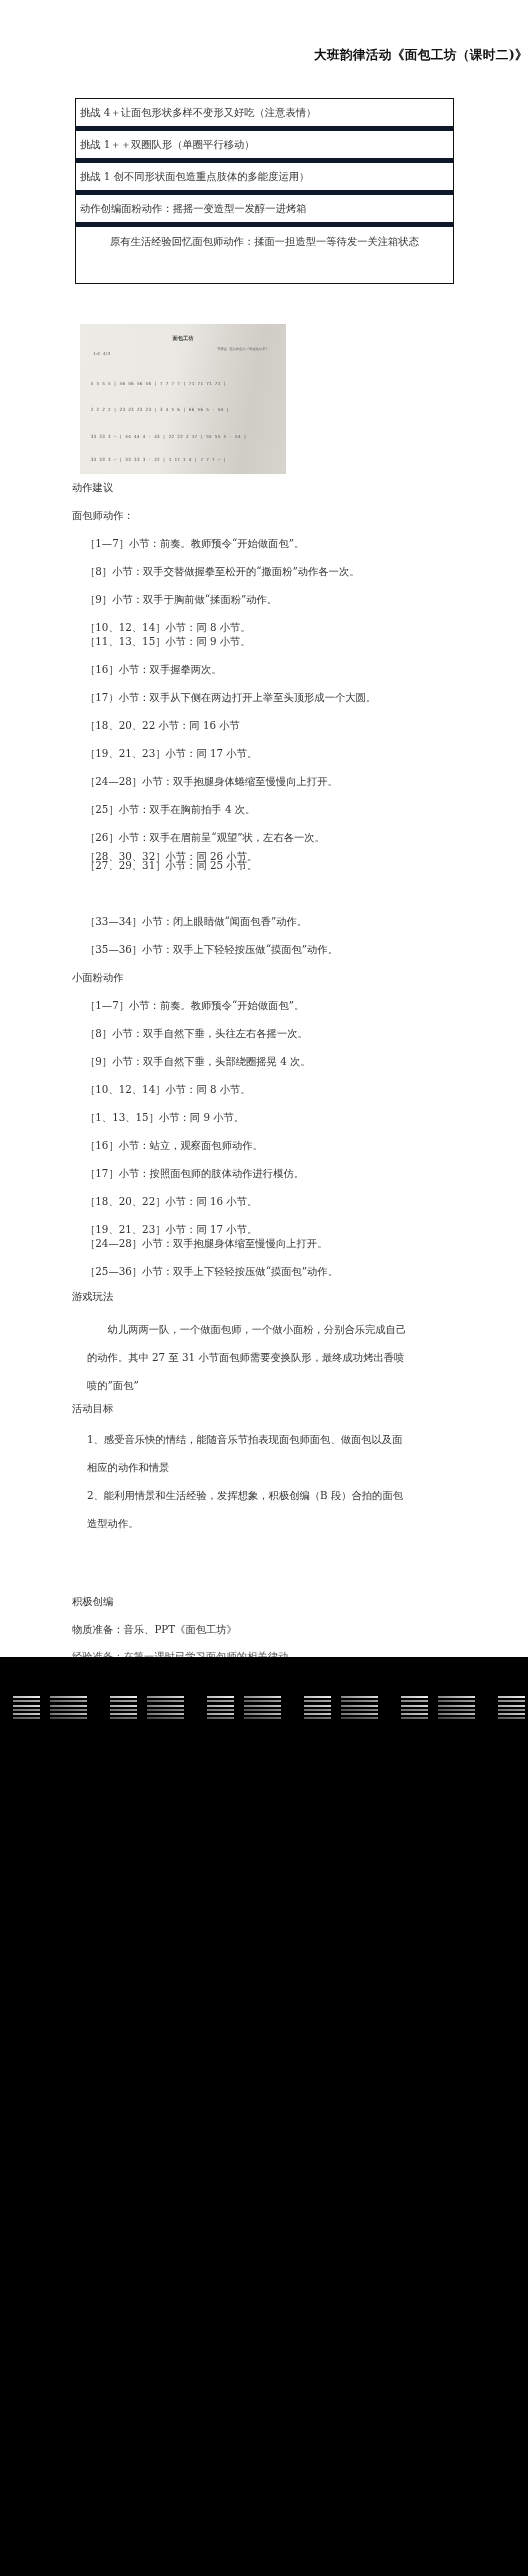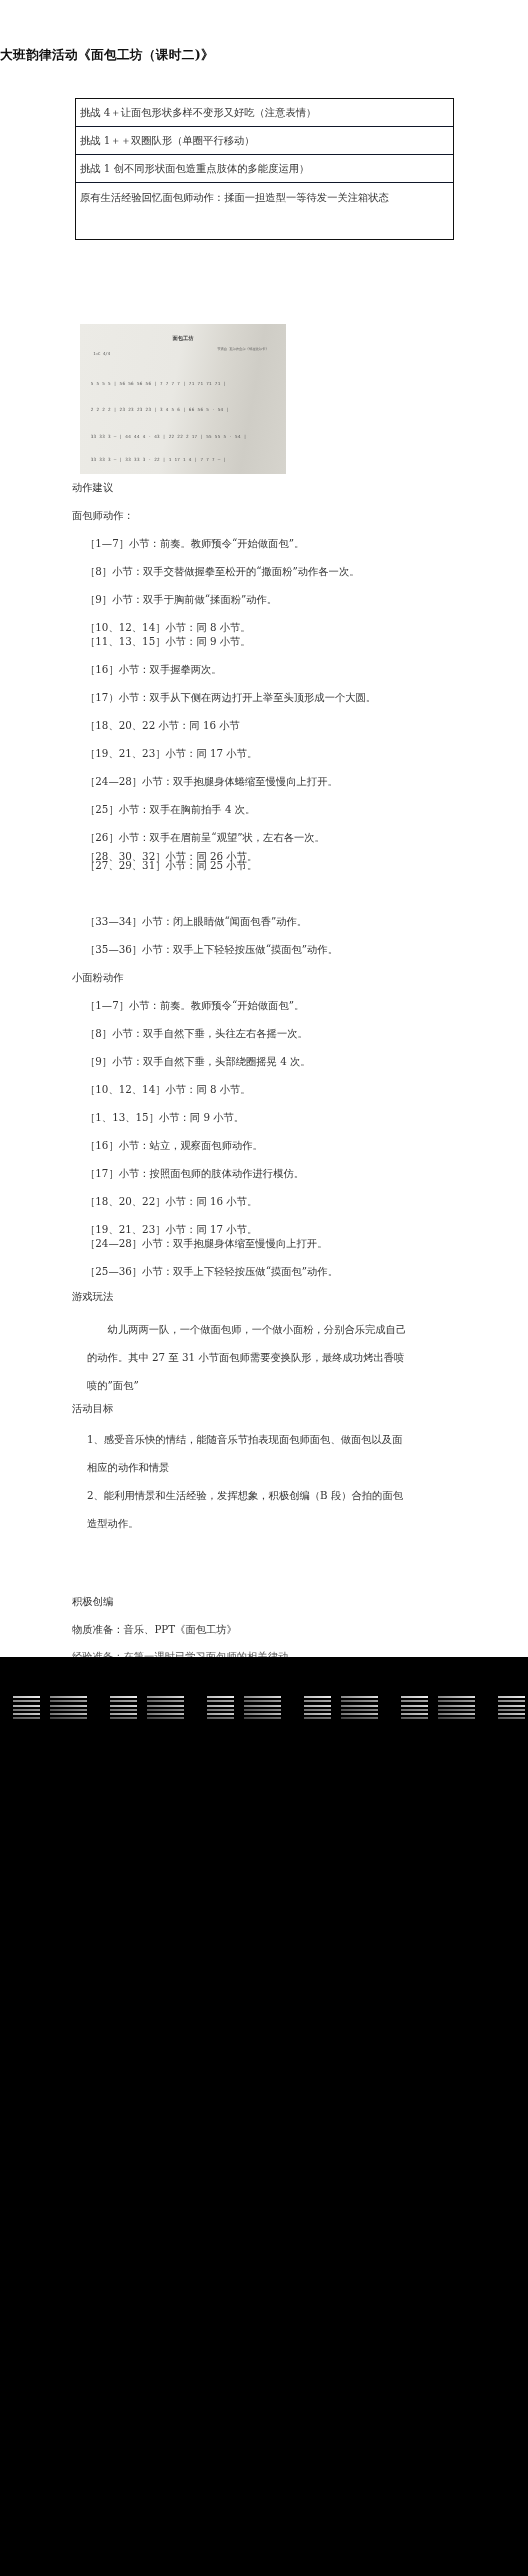--- a/index.html
+++ b/index.html
@@ -4,32 +4,32 @@
   <style>
     html, body { margin:0; padding:0; }
     body {
       width:528px; height:2576px; position:relative; overflow:hidden;
       background:#000; font-family:"DejaVu Serif", "Liberation Serif", serif; color:#222;
     }
     .page {
       position:absolute; left:0; top:0; width:528px; height:1657px; background:#fff;
     }
     .title {
-      position:absolute; left:0; top:47px; width:528px; text-align:left;
+      position:absolute; left:0; top:47px; width:528px; text-align:right;
       font-size:12.7px; font-weight:bold; color:#111; letter-spacing:0.3px;
     }
     .table {
       position:absolute; left:75px; top:98px; width:377px;
       border:1px solid #111; border-collapse:collapse;
     }
     .row {
-      border-bottom:1px solid #0f172a; padding:0 4px; font-size:10.3px;
+      border-bottom:5px solid #0f172a; padding:0 4px; font-size:10.3px;
       height:27px; line-height:27px; white-space:nowrap; overflow:hidden; color:#333;
     }
-    .row:last-child { border-bottom:none; height:56px; line-height:28px; white-space:normal; }
+    .row:last-child { border-bottom:none; height:56px; line-height:28px; white-space:normal;text-align:center; }
     .score {
       position:absolute; left:80px; top:324px; width:206px; height:150px;
       background:linear-gradient(100deg,#ecebe6 0%,#e9e8e3 45%,#d9d7d0 65%,#cfcdc6 80%,#d6d4cd 100%);
       font-family:"DejaVu Sans Mono", monospace; color:#555;
     }
     .score .stitle { position:absolute; left:0; width:206px; top:10.7px; text-align:center; font-size:5.3px; font-weight:bold; color:#444; }
     .score .ssub { position:absolute; right:17.3px; top:22.6px; font-size:3.3px; color:#555; }
     .score .skey { position:absolute; left:13.3px; top:27px; font-size:4px; color:#555; }
     .score .sline { position:absolute; left:10.7px; font-size:4.3px; white-space:nowrap; letter-spacing:0.3px; color:#555; }
     .text {
@@ -48,20 +48,21 @@
 </head>
 <body>
 
 <div class="page">
   <div class="title">大班韵律活动《面包工坊（课时二)》</div>
 
   <div class="table">
     <div class="row">挑战 4＋让面包形状多样不变形又好吃（注意表情）</div>
     <div class="row">挑战 1＋＋双圈队形（单圈平行移动）</div>
     <div class="row">挑战 1 创不同形状面包造重点肢体的多能度运用）</div>
+    <div class="row">动作创编面粉动作：摇摇一变造型一发醇一进烤箱</div>
     <div class="row">原有生活经验回忆面包师动作：揉面一担造型一等待发一关注箱状态</div>
   </div>
 
   <div class="score">
     <div class="stitle">面包工坊</div>
     <div class="ssub">节选自 瓦尔德查尔《邻居波尔卡》</div>
     <div class="skey">1=C 4/4</div>
     <div class="sline" style="top:57px">5  5  5  5  | 56 56 56 56 | 7  7  7  7 | 71 71 71 71 |</div>
     <div class="sline" style="top:83px">2  2  2  2  | 23 23 23 23 | 3  4  5  6 | 66 56 5 · 54 |</div>
     <div class="sline" style="top:110px">33 33 3 — | 44 44 4 · 43 | 22 22 2 17 | 55 55 5 · 54 |</div>

